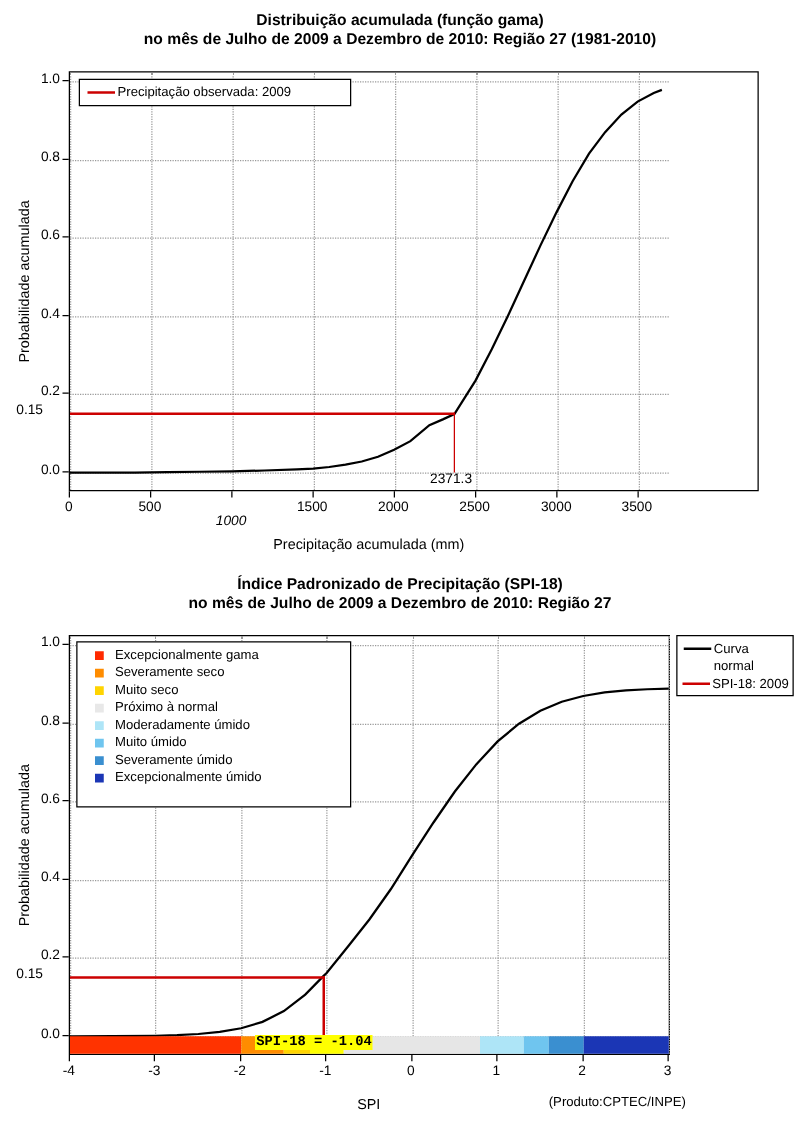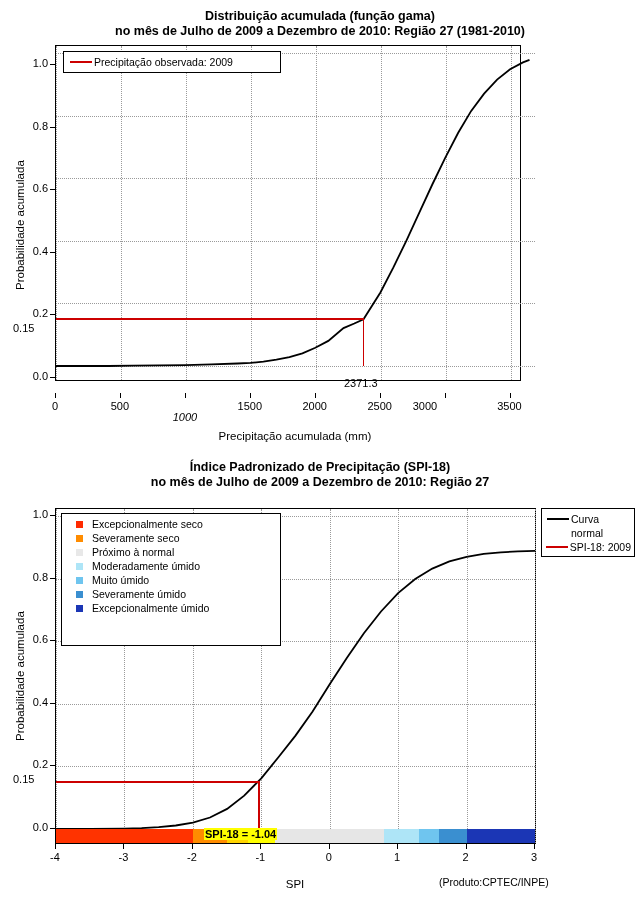--- a/index.html
+++ b/index.html
@@ -41,21 +41,21 @@
 
 <div class="page">
 
   <div class="panel" style="top:0;height:450px;">
 
     <div class="title" style="top:9px;">
       <div>Distribuição acumulada (função gama)</div>
       <div>no mês de Julho de 2009 a Dezembro de 2010: Região 27 (1981-2010)</div>
     </div>
 
-    <div class="plot" style="left:55px;top:45px;width:466px;height:336px;">
+    <div class="plot" style="left:55px;top:57px;width:552px;height:336px;">
 
       <div class="gridv" style="left:0px;top:0;height:334px;"></div>
       <div class="gridv" style="left:64.9px;top:0;height:334px;"></div>
       <div class="gridv" style="left:129.9px;top:0;height:334px;"></div>
       <div class="gridv" style="left:194.8px;top:0;height:334px;"></div>
       <div class="gridv" style="left:259.7px;top:0;height:334px;"></div>
       <div class="gridv" style="left:324.7px;top:0;height:334px;"></div>
       <div class="gridv" style="left:389.6px;top:0;height:334px;"></div>
       <div class="gridv" style="left:454.5px;top:0;height:334px;"></div>
 
@@ -107,21 +107,21 @@
     <div class="tickx" style="left:379.7px;top:393px;"></div>
     <div class="tickx" style="left:444.6px;top:393px;"></div>
     <div class="tickx" style="left:509.5px;top:393px;"></div>
 
     <div class="xlab" style="left:25px;top:400px;">0</div>
     <div class="xlab" style="left:89.9px;top:400px;">500</div>
     <div class="xlab" style="left:154.9px;top:411px;font-style:italic;">1000</div>
     <div class="xlab" style="left:219.8px;top:400px;">1500</div>
     <div class="xlab" style="left:284.7px;top:400px;">2000</div>
     <div class="xlab" style="left:349.7px;top:400px;">2500</div>
-    <div class="xlab" style="left:395px;top:400px;">3000</div>
+    <div class="xlab" style="left:415px;top:400px;">3000</div>
     <div class="xlab" style="left:479.5px;top:400px;">3500</div>
 
     <div class="annot" style="left:344px;top:377px;">2371.3</div>
 
     <div class="axis-title" style="left:155px;top:430px;width:280px;">Precipitação acumulada (mm)</div>
     <div class="ytitle" style="left:14px;top:290px;">Probabilidade acumulada</div>
   </div>
 
   <div class="panel" style="top:450px;height:450px;">
 
@@ -160,34 +160,40 @@
         <div style="width:34.2px;background:#ff8c00;"></div>
         <div style="width:20.5px;background:#ffd400;"></div>
         <div style="width:27.4px;background:#ffff00;"></div>
         <div style="width:109.5px;background:#e6e6e6;"></div>
         <div style="width:34.2px;background:#aee5f7;"></div>
         <div style="width:20.5px;background:#6fc5ef;"></div>
         <div style="width:27.4px;background:#3a8fd0;"></div>
         <div style="width:68.4px;background:#1b36b5;"></div>
       </div>
 
-      <div class="spi-tag" style="left:148px;top:319px;">SPI-18 = -1.04</div>
+      <div class="spi-tag" style="left:148px;top:319px;font-family:Liberation Mono, monospace;">SPI-18 = -1.04</div>
 
       <div class="legend" style="left:5px;top:4px;width:220px;height:133px;padding:3px 4px;">
         <div class="row">
           <div class="key">
               <div class="dot" style="background:#ff2a00;"></div>
             </div>
-          <div class="label">Excepcionalmente seco</div>
+          <div class="label">Excepcionalmente gama</div>
         </div>
         <div class="row">
           <div class="key">
               <div class="dot" style="background:#ff8c00;"></div>
             </div>
           <div class="label">Severamente seco</div>
+        </div>
+        <div class="row">
+          <div class="key">
+              <div class="dot" style="background:#ffd400;"></div>
+            </div>
+          <div class="label">Muito seco</div>
         </div>
         <div class="row">
           <div class="key">
               <div class="dot" style="background:#e8e8e8;"></div>
             </div>
           <div class="label">Próximo à normal</div>
         </div>
         <div class="row">
           <div class="key">
               <div class="dot" style="background:#aee5f7;"></div>

